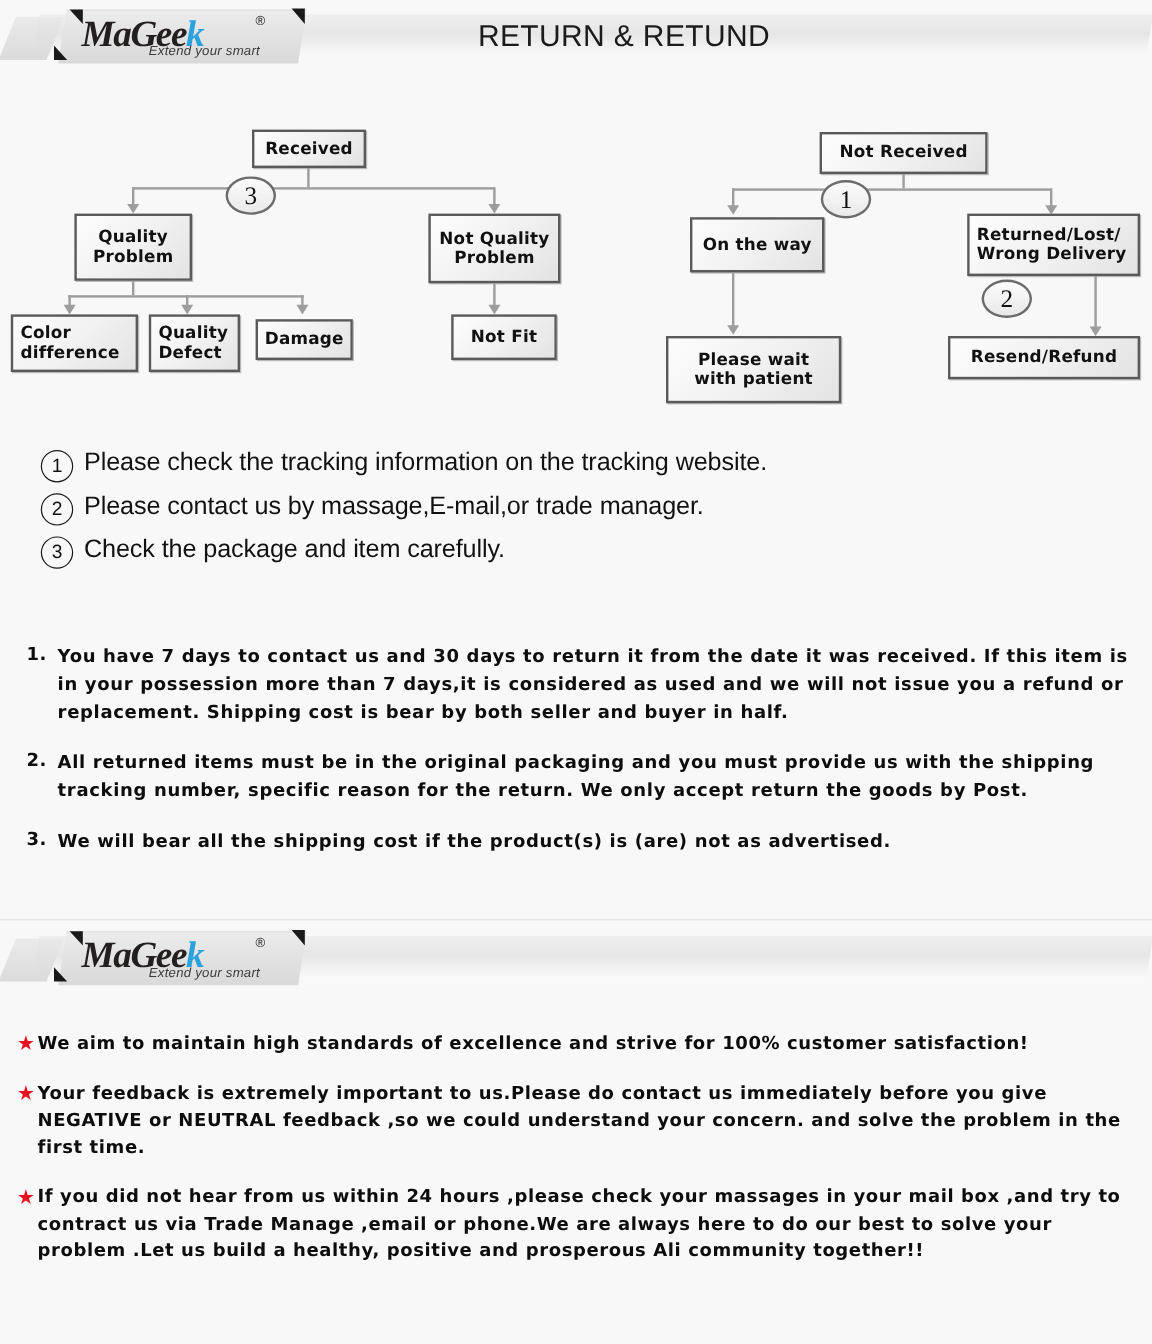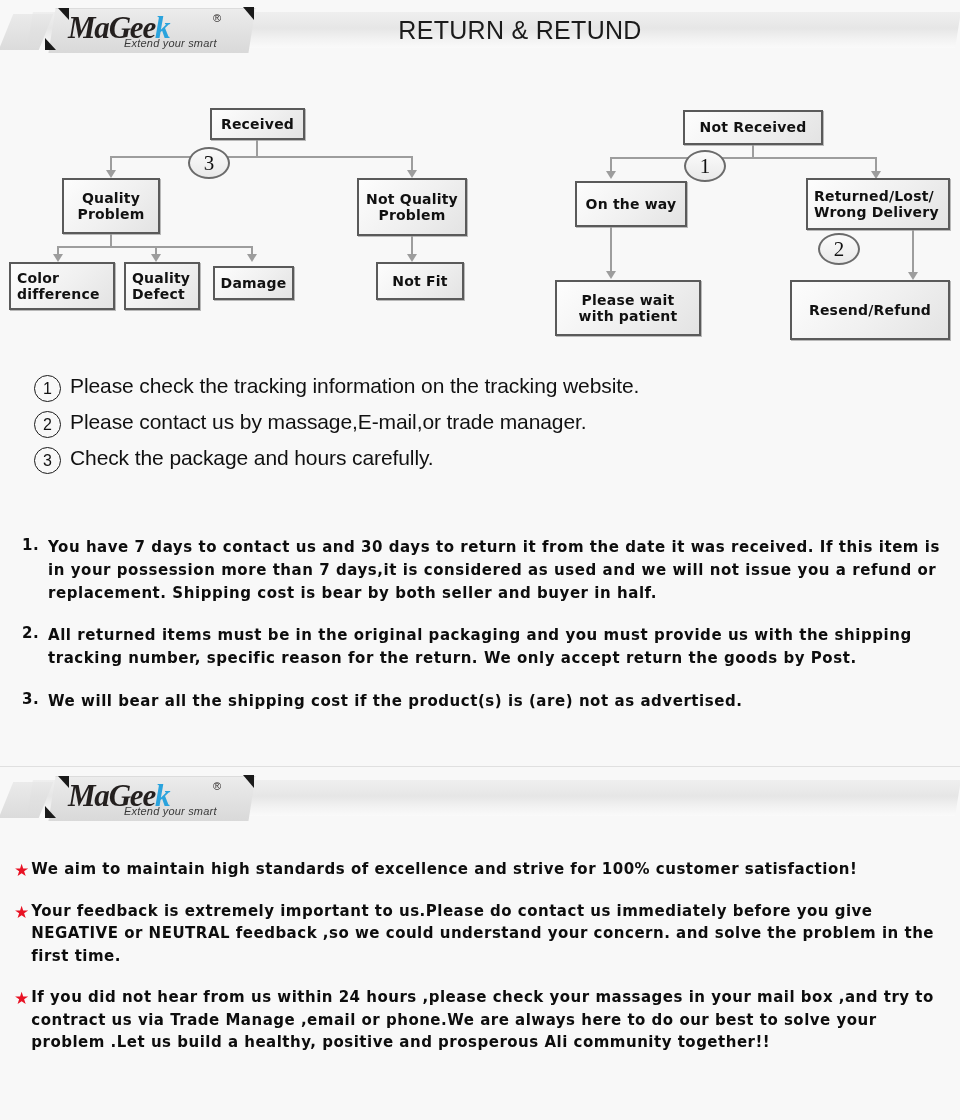--- a/index.html
+++ b/index.html
@@ -297,35 +297,35 @@
 
     <div class="ln v" style="left:610px; top:137px; height:46px;"></div>
     <div class="arw" style="left:606px; top:181px;"></div>
     <div class="node" style="left:555px; top:190px; width:146px; height:56px;">
       <span>Please wait<br>with patient</span>
     </div>
 
     <div class="ln v" style="left:912px; top:140px; height:44px;"></div>
     <div class="arw" style="left:908px; top:182px;"></div>
     <div class="ell" style="left:818px; top:143px;">2</div>
-    <div class="node" style="left:790px; top:190px; width:160px; height:60px;">Resend/Refund</div>
+    <div class="node" style="left:790px; top:190px; width:160px; height:36px;">Resend/Refund</div>
   </div>
 
   <div class="numlist">
     <div class="numrow">
       <span class="numcirc">1</span>
       <span class="numtxt">Please check the tracking information on the tracking website.</span>
     </div>
     <div class="numrow">
       <span class="numcirc">2</span>
       <span class="numtxt">Please contact us by  massage,E-mail,or trade manager.</span>
     </div>
     <div class="numrow">
       <span class="numcirc">3</span>
-      <span class="numtxt">Check the package and hours carefully.</span>
+      <span class="numtxt">Check the package and item carefully.</span>
     </div>
   </div>
 
   <div class="policy">
     <div class="prow">
       <span class="pnum">1.</span>
       <span class="ptxt">You have 7 days to contact us and 30 days to return it from the date it was received. If this item is in your possession more than 7 days,it is considered as used and we will not issue you a refund or replacement. Shipping cost is bear by both seller and buyer in half.</span>
     </div>
     <div class="prow">
       <span class="pnum">2.</span>

